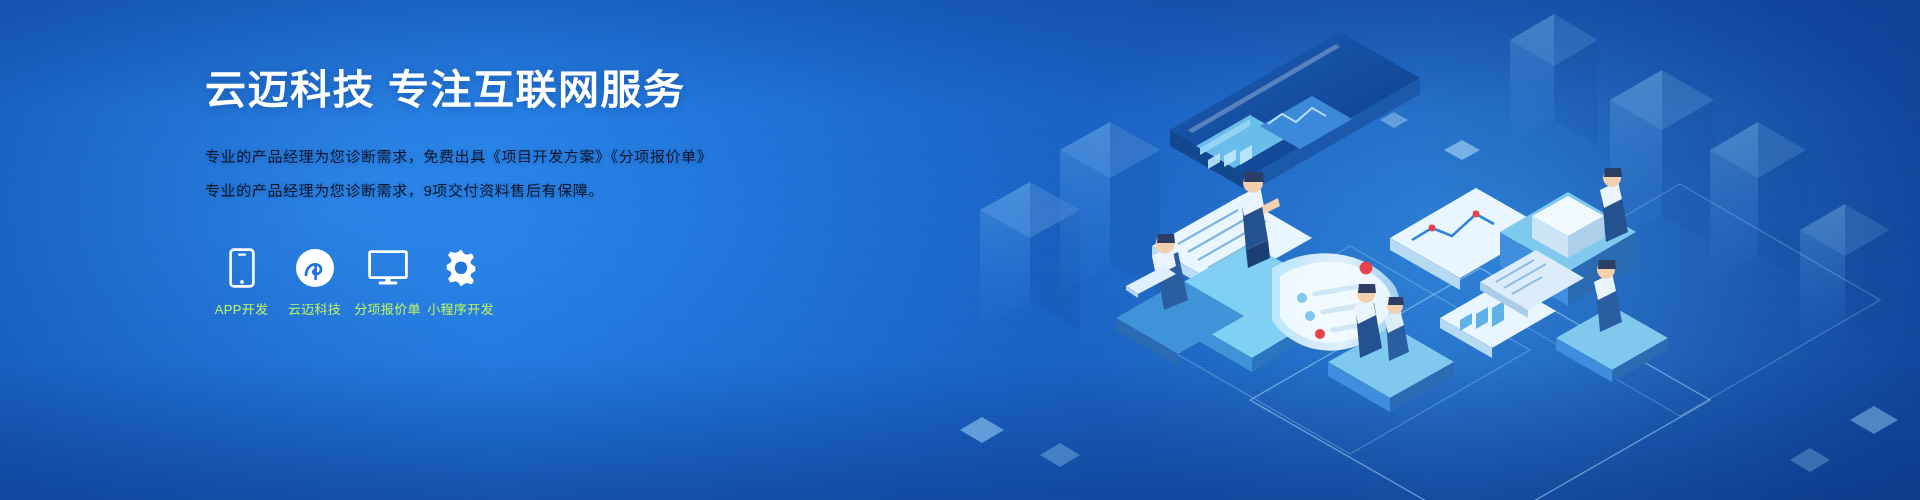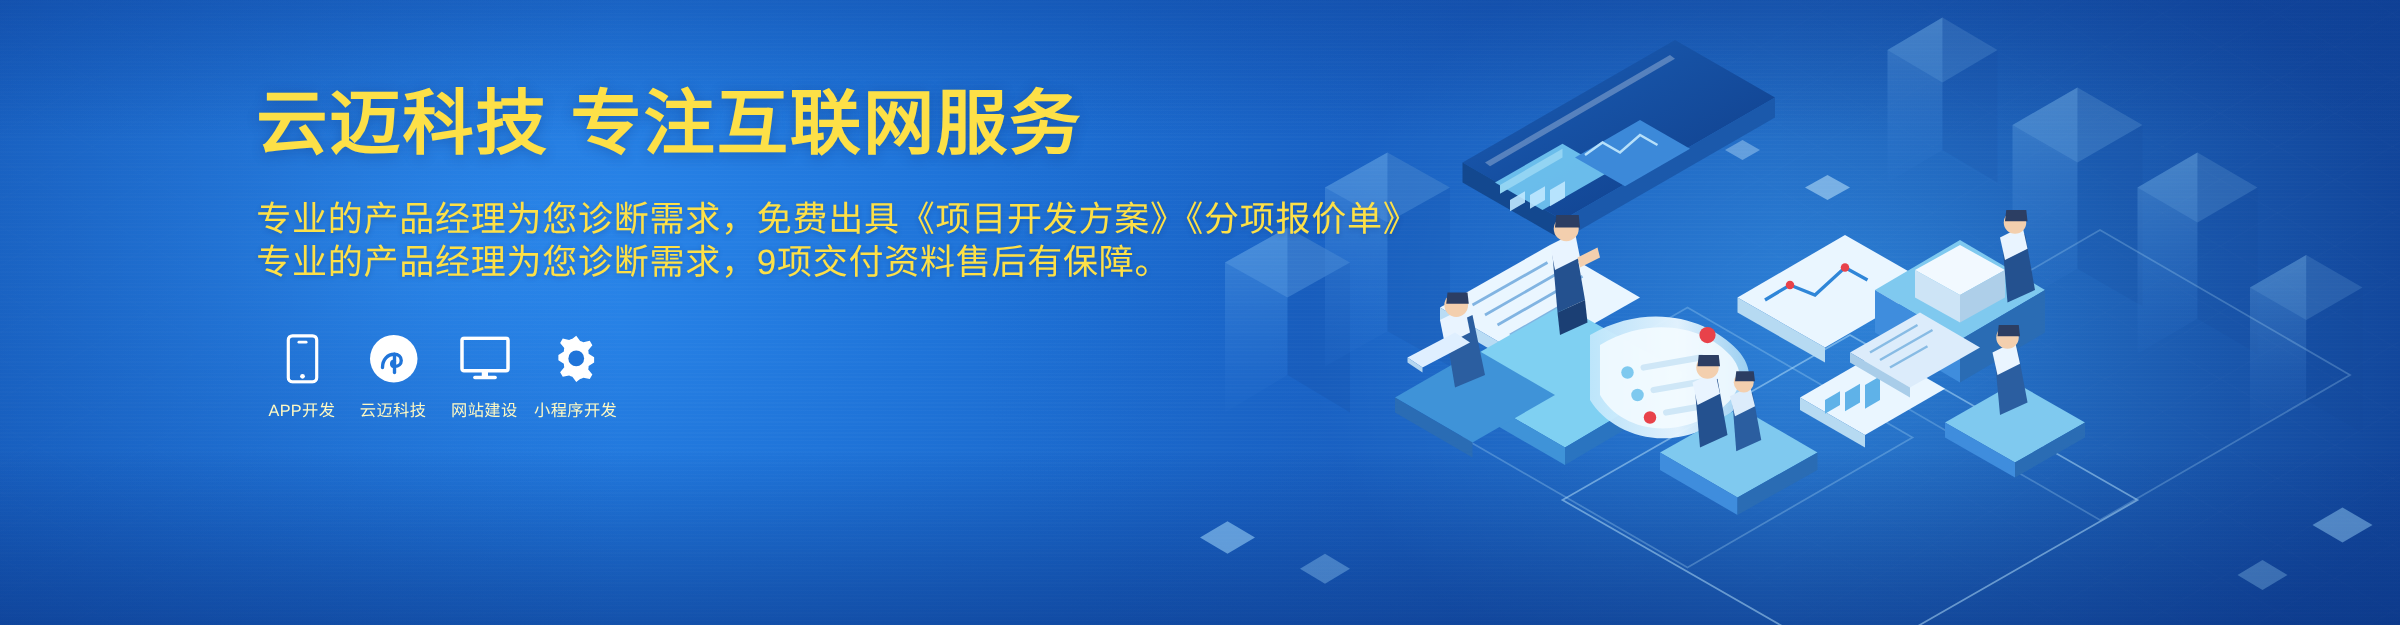--- a/index.html
+++ b/index.html
@@ -69,33 +69,33 @@
   .content {
     position: absolute;
     left: 205px;
     top: 66px;
     width: 760px;
     z-index: 5;
   }
 
   .headline {
     margin: 0;
-    color: #fde047;
-    font-size: 57px;
+    color: #ffffff;
+    font-size: 41px;
     font-weight: 700;
     letter-spacing: 1.5px;
     line-height: 1.18;
     white-space: nowrap;
     text-shadow: 0 2px 10px rgba(5,40,110,0.30);
   }
 
   .sub {
     margin: 0;
-    color: #fde047;
-    font-size: 28px;
+    color: #0f172a;
+    font-size: 15px;
     line-height: 34px;
     letter-spacing: .6px;
     white-space: nowrap;
     text-shadow: 0 1px 4px rgba(5,40,110,0.25);
   }
   .sub.first { margin-top: 26px; }
 
   
   .services {
     display: flex;
@@ -112,21 +112,21 @@
   }
   .service .glyph {
     height: 44px;
     display: flex;
     align-items: center;
     justify-content: center;
   }
   .service .glyph svg { display: block; }
   .service .caption {
     margin-top: 13px;
-    color: #fef9c3;
+    color: #bef264;
     font-size: 13px;
     line-height: 1;
     white-space: nowrap;
     letter-spacing: .3px;
   }
 
   
   .illustration {
     position: absolute;
     right: 0;
@@ -415,21 +415,21 @@
 
 
       <div class="service">
         <span class="glyph">
           <svg width="40" height="36" viewBox="0 0 40 36" xmlns="http://www.w3.org/2000/svg">
             <rect x="1.6" y="1.6" width="36.8" height="26" fill="none" stroke="#ffffff" stroke-width="2.8" rx="1.6"></rect>
             <rect x="17.4" y="27.6" width="5" height="4.6" fill="#ffffff"></rect>
             <rect x="10.5" y="31.6" width="19" height="2.8" rx="1.4" fill="#ffffff"></rect>
           </svg>
         </span>
-        <span class="caption">网站建设</span>
+        <span class="caption">分项报价单</span>
       </div>
 
       <div class="service">
         <span class="glyph">
           <svg width="40" height="40" viewBox="0 0 40 40" xmlns="http://www.w3.org/2000/svg">
             <path d="M20 1.5l3.1 4.2c.9.2 1.8.6 2.6 1l5.1-1.1 2.1 3.6-3.3 4c.2.9.3 1.9.3 2.8l4.4 2.8v4.2l-4.4 2.8c0 1-.1 1.9-.3 2.8l3.3 4-2.1 3.6-5.1-1.1c-.8.4-1.7.8-2.6 1L20 38.5l-3.1-4.2c-.9-.2-1.8-.6-2.6-1l-5.1 1.1-2.1-3.6 3.3-4c-.2-.9-.3-1.8-.3-2.8L5.7 21.2V17l4.4-2.8c0-1 .1-1.9.3-2.8l-3.3-4 2.1-3.6 5.1 1.1c.8-.4 1.7-.8 2.6-1L20 1.5z" fill="#ffffff"></path>
             <circle cx="20" cy="19.7" r="6.3" fill="#1f74d9"></circle>
           </svg>
         </span>
         <span class="caption">小程序开发</span>

